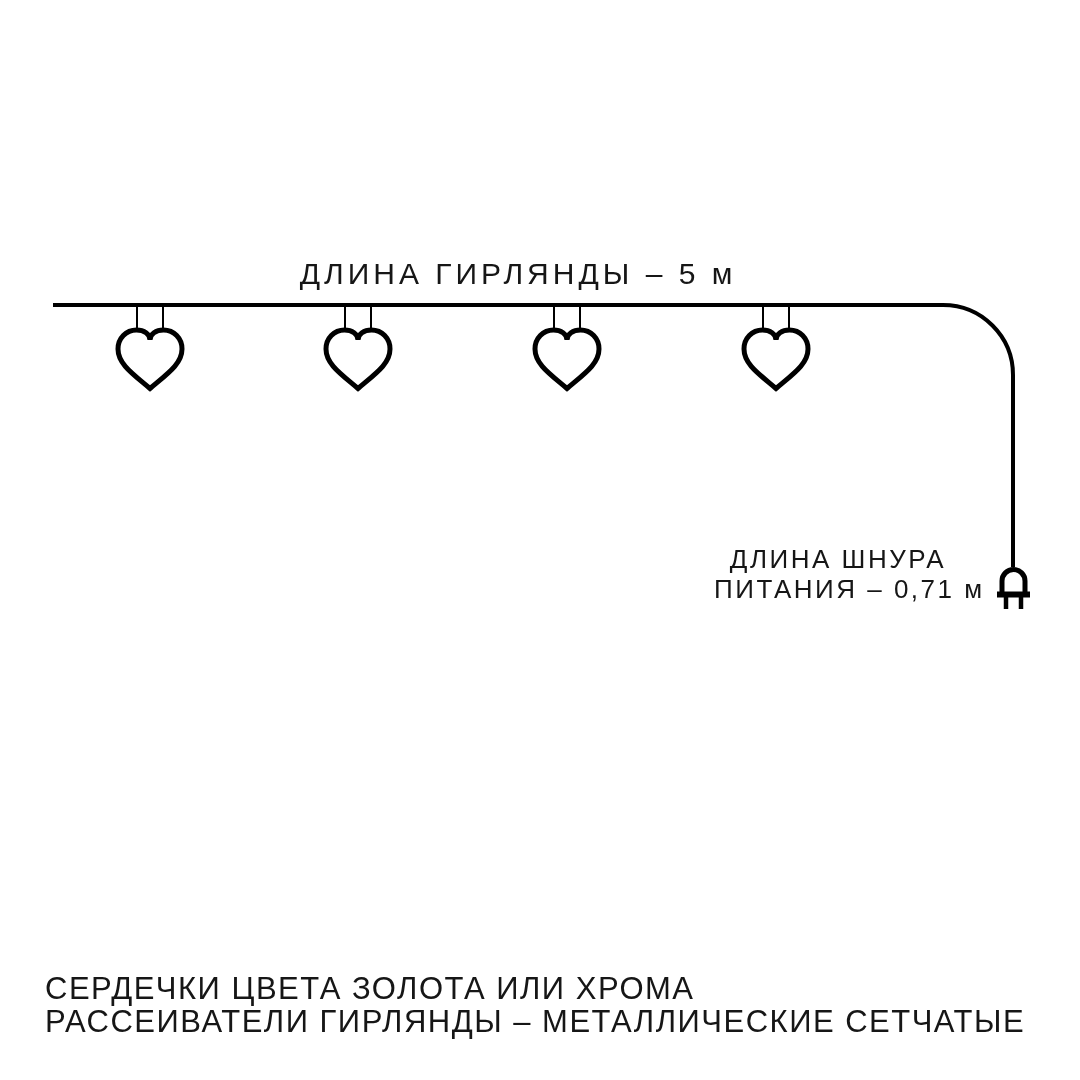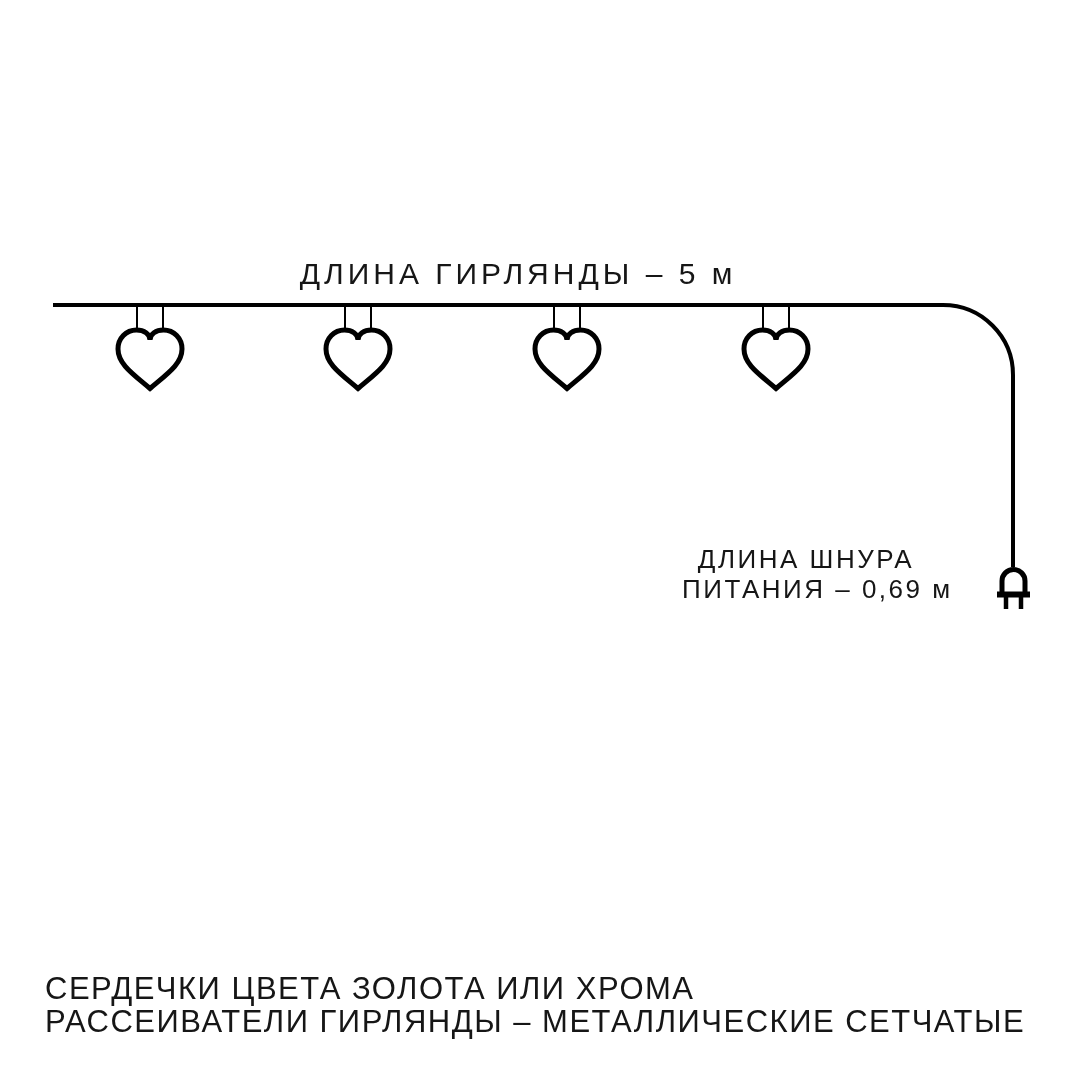--- a/index.html
+++ b/index.html
@@ -59,21 +59,21 @@
     width: 800px;
     text-align: center;
     font-size: 30px;
     font-weight: 300;
     letter-spacing: 4px;
     white-space: nowrap;
     line-height: 36px;
   }
   .cord-label {
     position: absolute;
-    left: 682px;
+    left: 714px;
     top: 501px;
     width: 248px;
     text-align: center;
     font-size: 26px;
     font-weight: 300;
     letter-spacing: 2.5px;
     line-height: 30px;
   }
   .cord-label span {
     display: block;
@@ -132,21 +132,21 @@
     <g>
       <path class="plug-body" d="M1002 549 V538 A11.5 11.5 0 0 1 1025 538 V549"></path>
       <line class="plug-base" x1="997" y1="551.5" x2="1030" y2="551.5"></line>
       <line class="plug-prong" x1="1006" y1="554" x2="1006" y2="566"></line>
       <line class="plug-prong" x1="1021" y1="554" x2="1021" y2="566"></line>
     </g>
   </svg>
 
   <div class="cord-label">
     <span>ДЛИНА ШНУРА</span>
-    <span>ПИТАНИЯ – 0,69 м</span>
+    <span>ПИТАНИЯ – 0,71 м</span>
   </div>
 
   <div class="footer-text">
     <span>СЕРДЕЧКИ ЦВЕТА ЗОЛОТА ИЛИ ХРОМА</span>
     <span>РАССЕИВАТЕЛИ ГИРЛЯНДЫ – МЕТАЛЛИЧЕСКИЕ СЕТЧАТЫЕ</span>
   </div>
 
 </div>
 
 </body></html>

